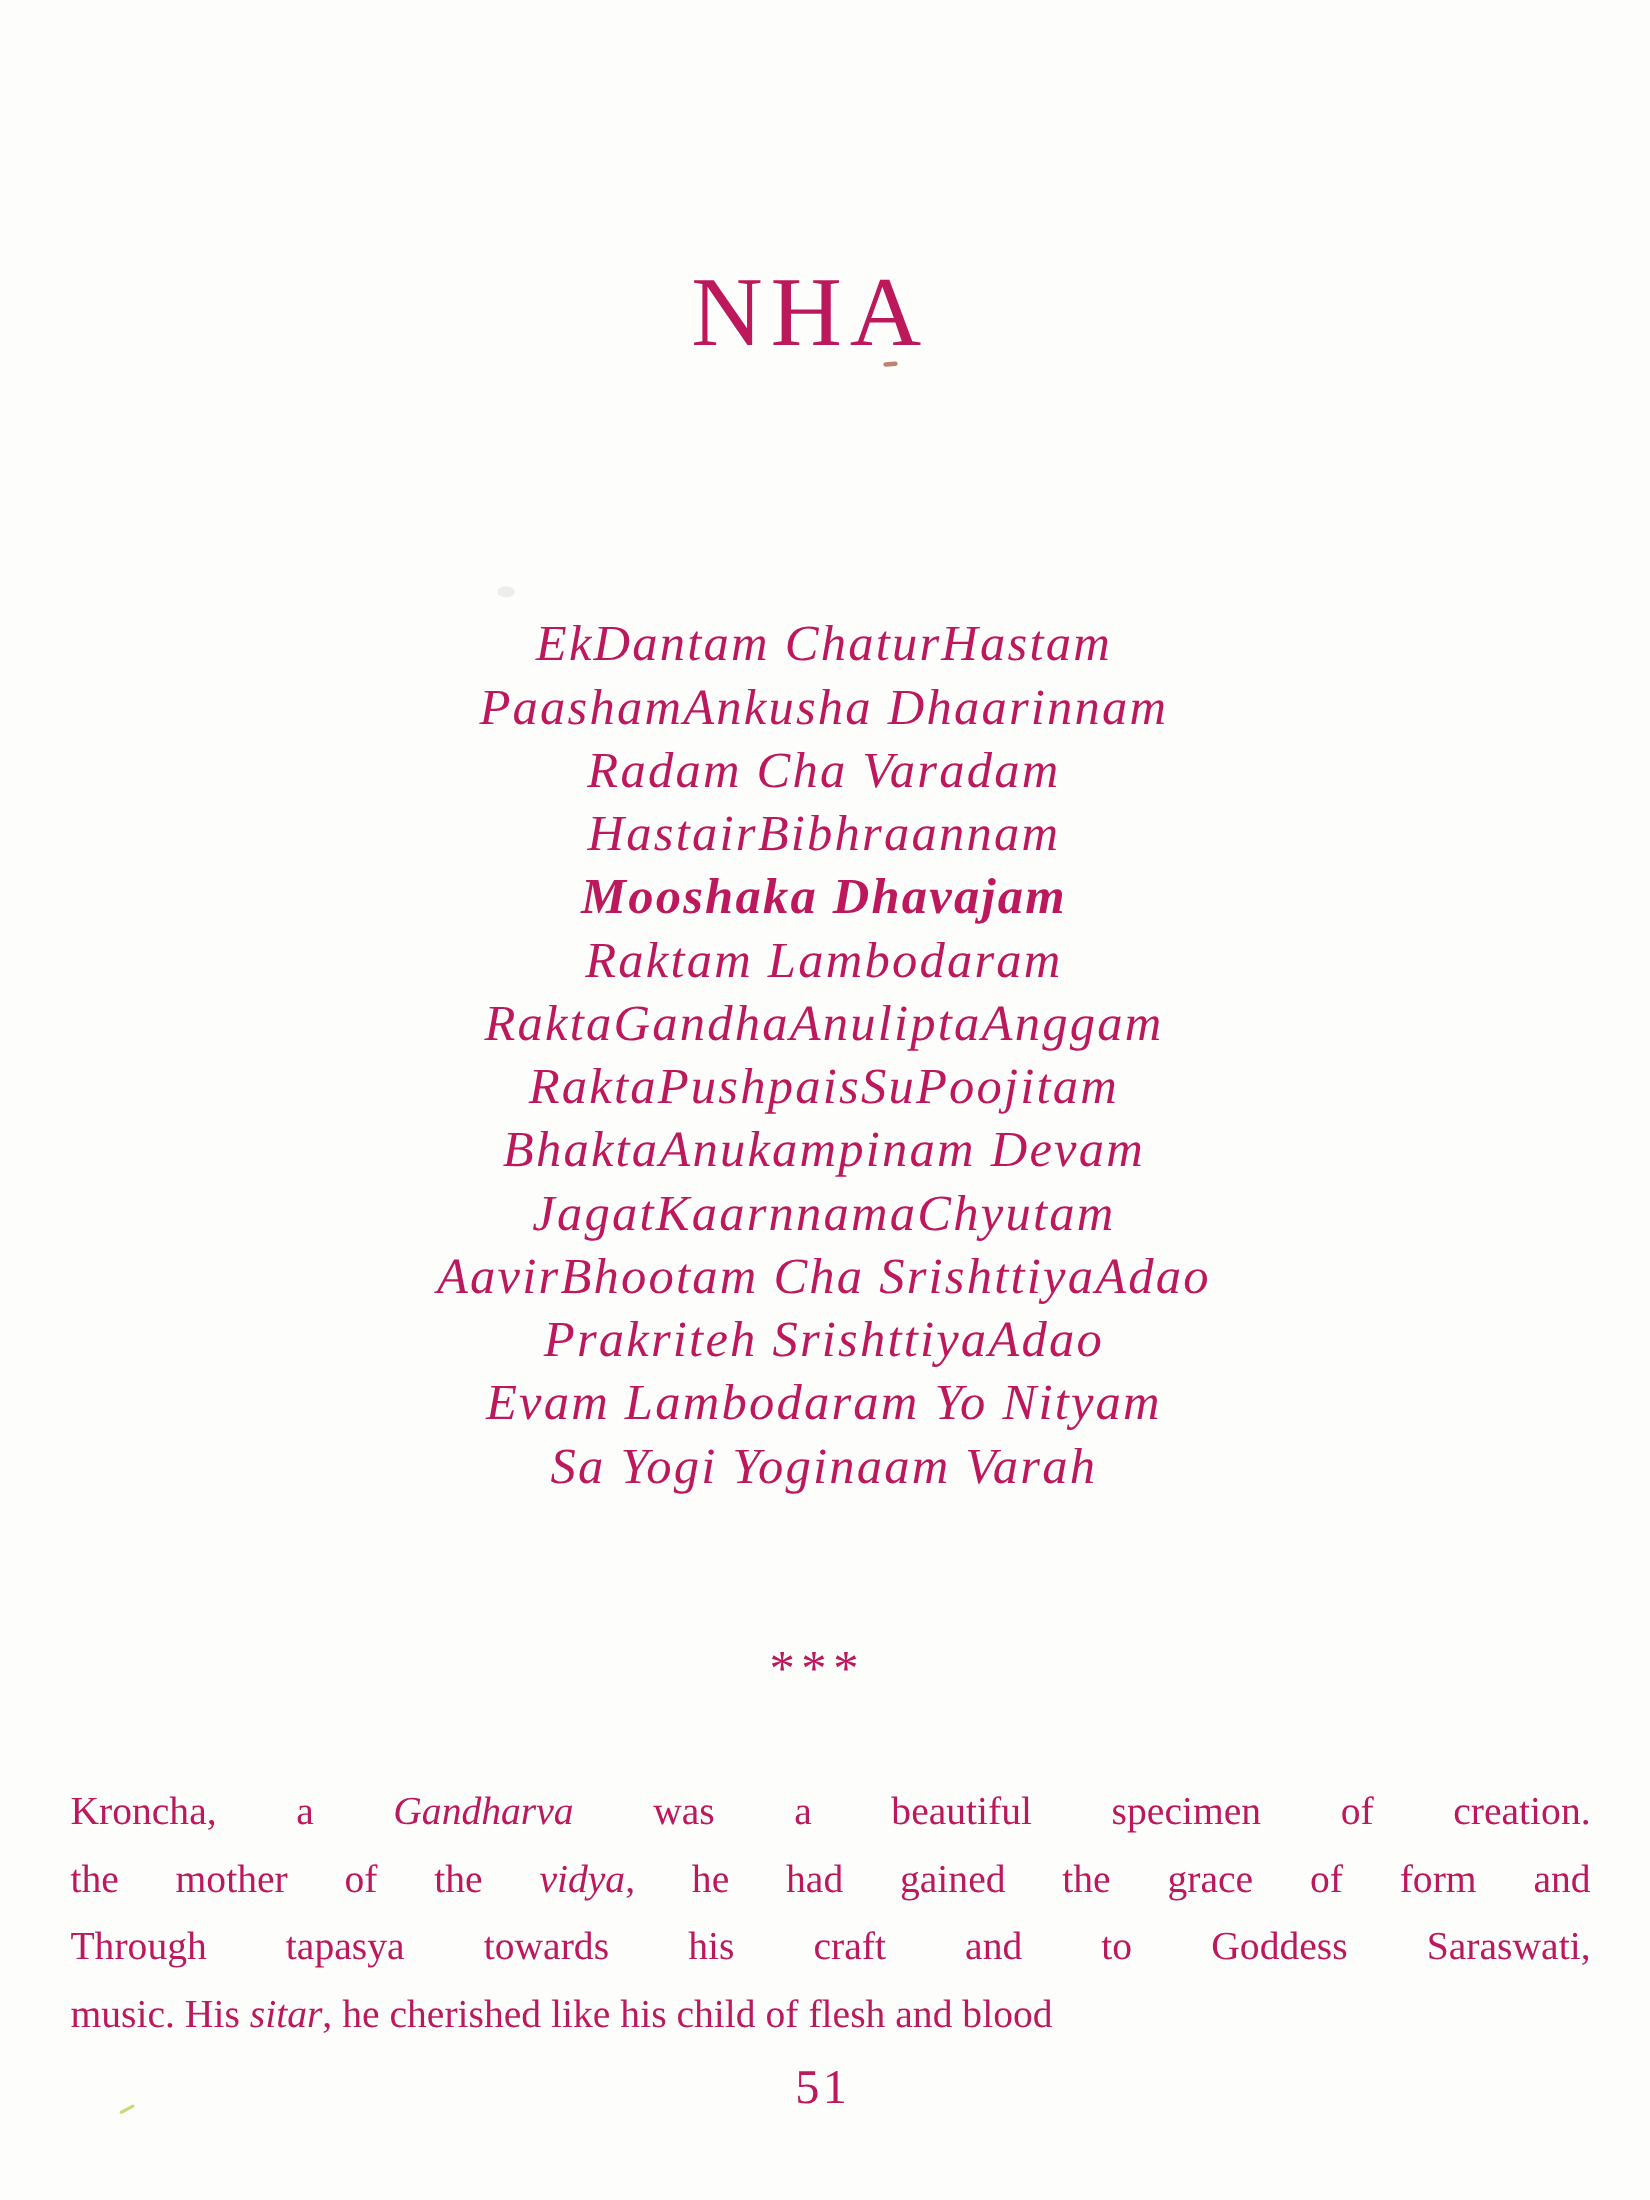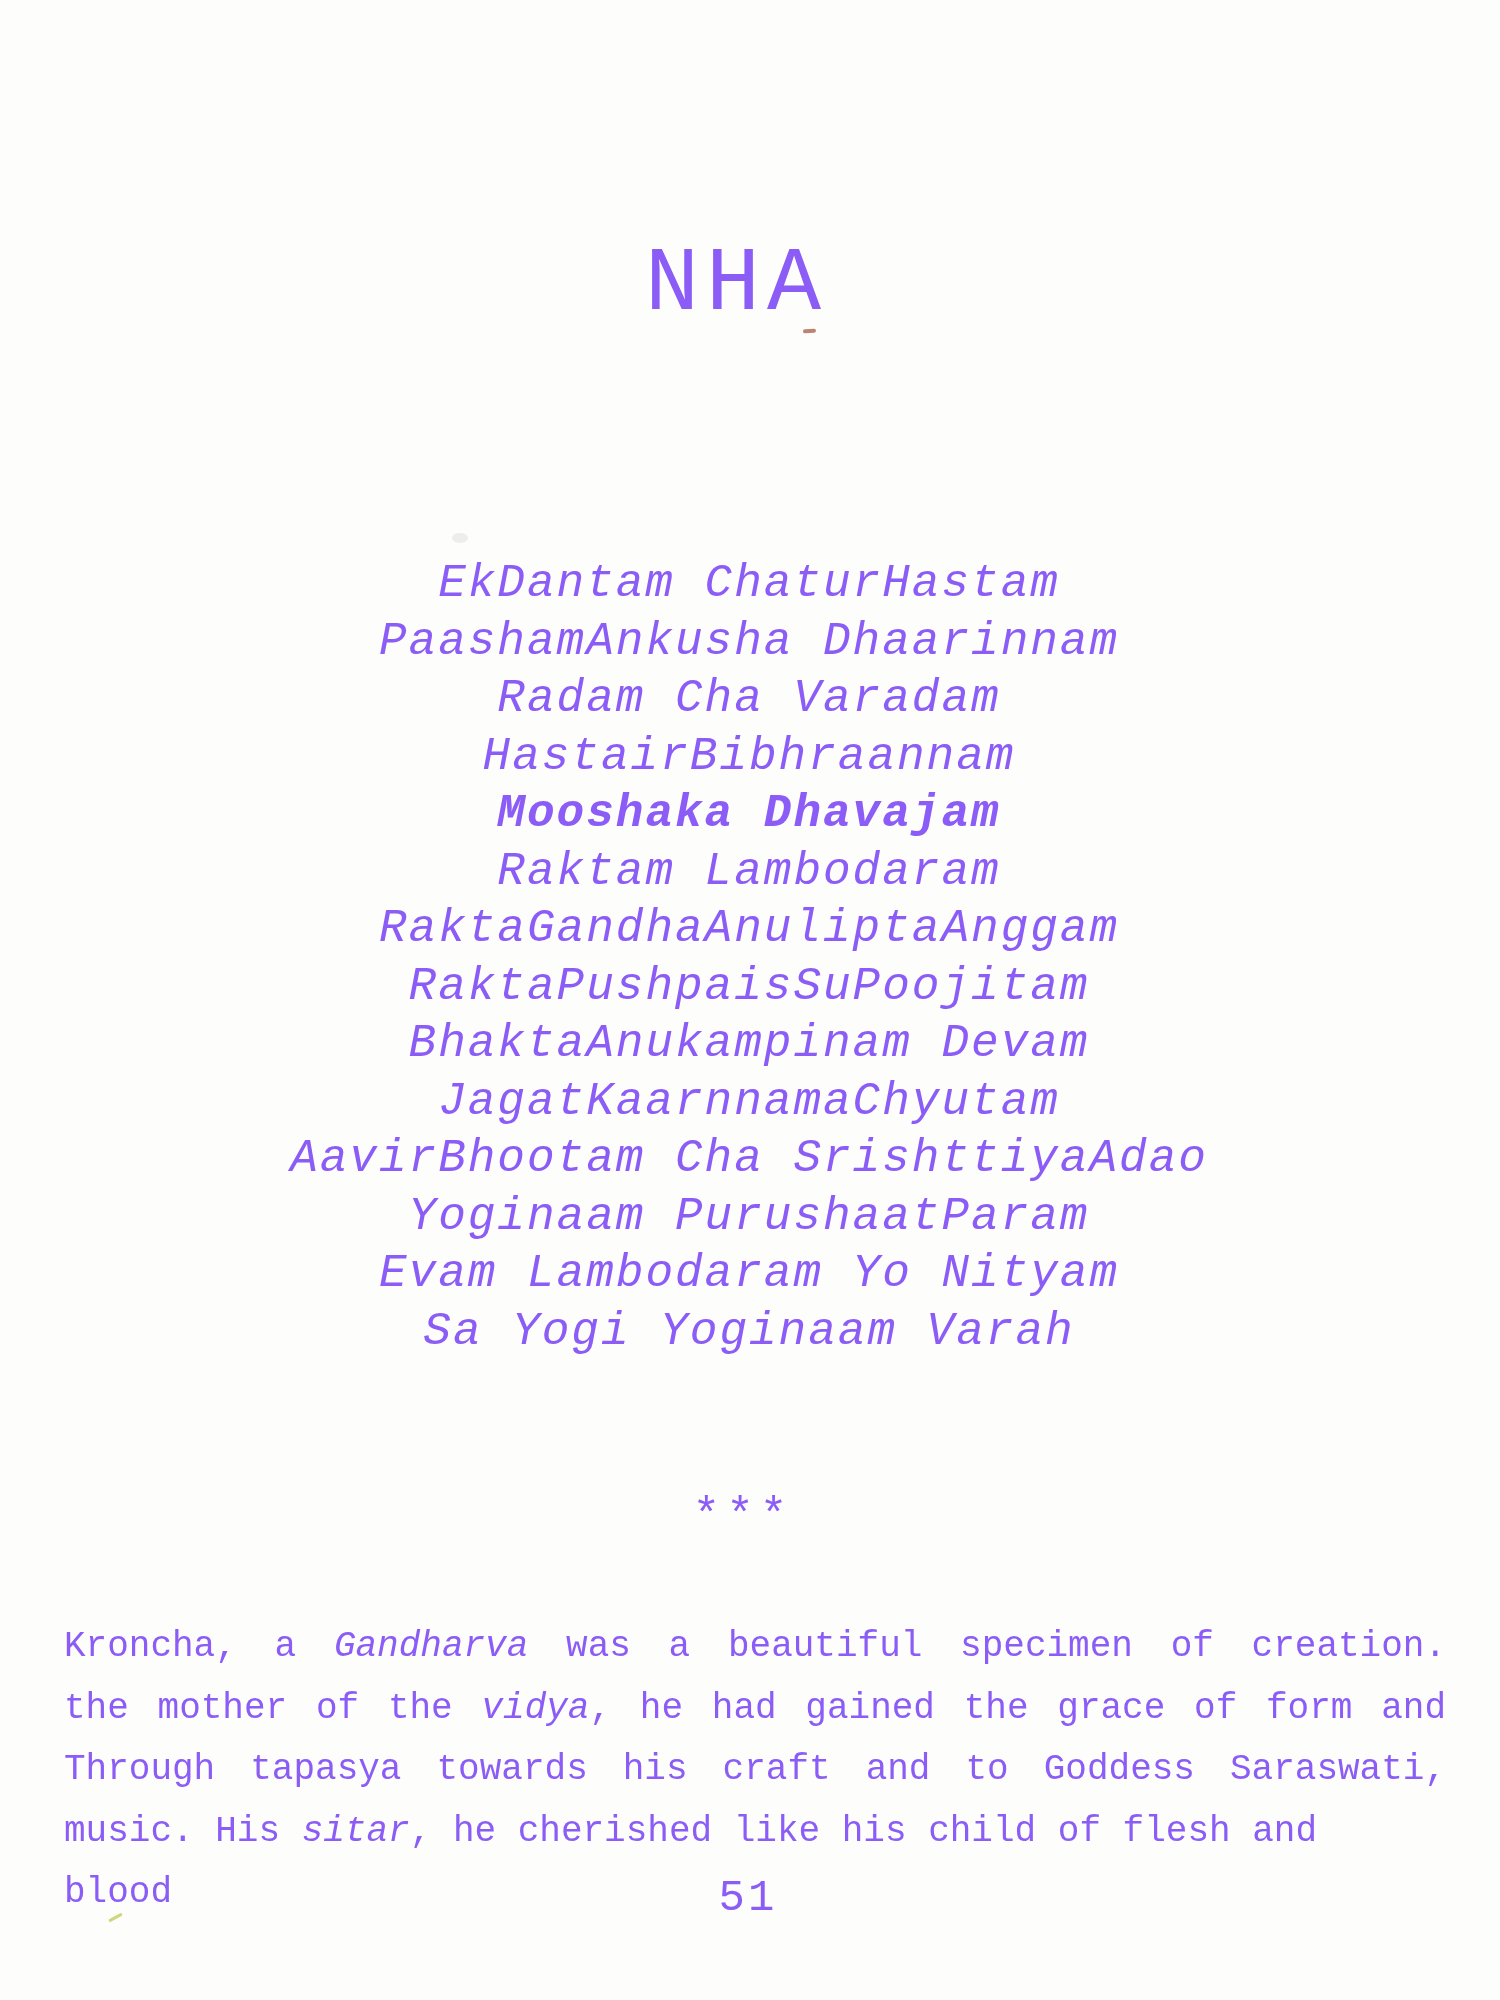--- a/index.html
+++ b/index.html
@@ -1,22 +1,22 @@
 <!DOCTYPE html>
 <html><head>
 <meta charset="utf-8">
 <style>
   html,body{margin:0;padding:0;background:#e8e8e8;}
   .page{
     position:relative;
     width:1500px;height:2000px;
     margin:0 auto;
     background:#fdfdfb;
-    font-family:Liberation Mono, monospace;
-    color:#8b5cf6;
+    font-family:Liberation Serif, serif;
+    color:#be185d;
     overflow:hidden;
   }
   .title{
     position:absolute;
     top:240px;left:0;width:1473px;
     margin:0;
     text-align:center;
     font-size:90px;
     font-weight:400;
     letter-spacing:7px;
@@ -90,21 +90,21 @@
       <div class="verse-line">PaashamAnkusha Dhaarinnam</div>
       <div class="verse-line">Radam Cha Varadam</div>
       <div class="verse-line">HastairBibhraannam</div>
       <div class="verse-line bold">Mooshaka Dhavajam</div>
       <div class="verse-line">Raktam Lambodaram</div>
       <div class="verse-line">RaktaGandhaAnuliptaAnggam</div>
       <div class="verse-line">RaktaPushpaisSuPoojitam</div>
       <div class="verse-line">BhaktaAnukampinam Devam</div>
       <div class="verse-line">JagatKaarnnamaChyutam</div>
       <div class="verse-line">AavirBhootam Cha SrishttiyaAdao</div>
-      <div class="verse-line">Yoginaam PurushaatParam</div>
+      <div class="verse-line">Prakriteh SrishttiyaAdao</div>
       <div class="verse-line">Evam Lambodaram Yo Nityam</div>
       <div class="verse-line">Sa Yogi Yoginaam Varah</div>
     </div>
 
   <div class="separator">***</div>
 
   <div class="paragraph">
       <div class="para-line just"><span>Kroncha, a </span><span class="it">Gandharva</span><span> was a beautiful specimen of creation.</span></div>
       <div class="para-line just"><span>the mother of the </span><span class="it">vidya</span><span>, he had gained the grace of form and</span></div>
       <div class="para-line just"><span>Through tapasya towards his craft and to Goddess Saraswati,</span></div>

